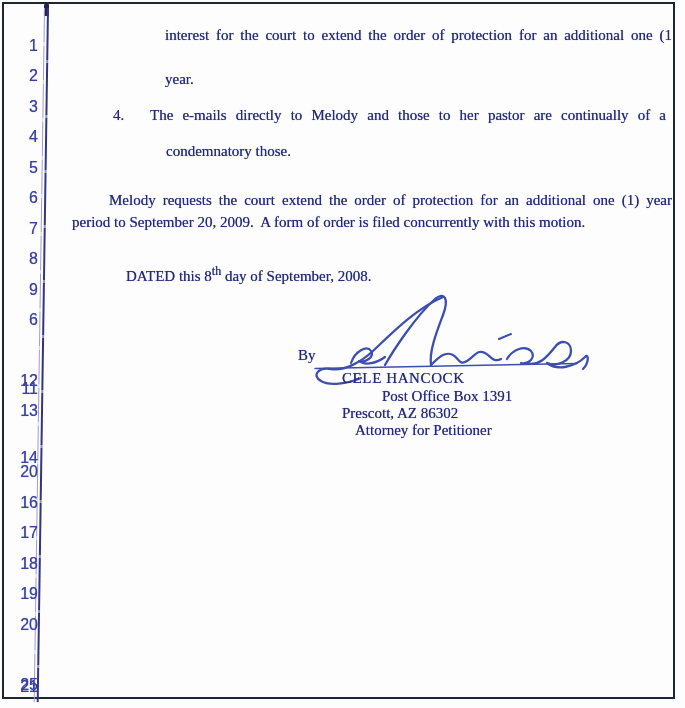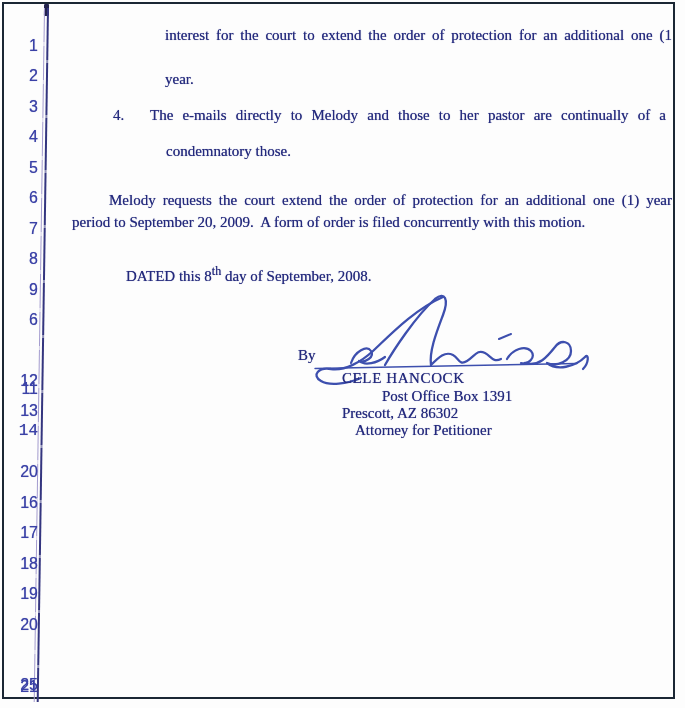--- a/index.html
+++ b/index.html
@@ -96,21 +96,21 @@
         <div class="line-num" style="top: 128.35px;">4</div>
         <div class="line-num" style="top: 158.8px;">5</div>
         <div class="line-num" style="top: 189.25px;">6</div>
         <div class="line-num" style="top: 219.7px;">7</div>
         <div class="line-num" style="top: 250.15px;">8</div>
         <div class="line-num" style="top: 280.6px;">9</div>
         <div class="line-num" style="top: 311.05px;">6</div>
         <div class="line-num" style="top: 341.5px; margin-top: 38px;">11</div>
         <div class="line-num" style="top: 371.95px;">12</div>
         <div class="line-num" style="top: 402.4px;">13</div>
-        <div class="line-num" style="top: 422px; font-family: Liberation Mono, monospace;">14</div>
+        <div class="line-num" style="top: 449px;">14</div>
         <div class="line-num" style="top: 463.3px;">20</div>
         <div class="line-num" style="top: 493.75px;">16</div>
         <div class="line-num" style="top: 524.2px;">17</div>
         <div class="line-num" style="top: 554.65px;">18</div>
         <div class="line-num" style="top: 585.1px;">19</div>
         <div class="line-num" style="top: 615.55px;">20</div>
         <div class="line-num" style="top: 646px; margin-top: 32px;">21</div>
         <div class="line-num" style="top: 676.45px;">25</div>
       </div>
   </div>

